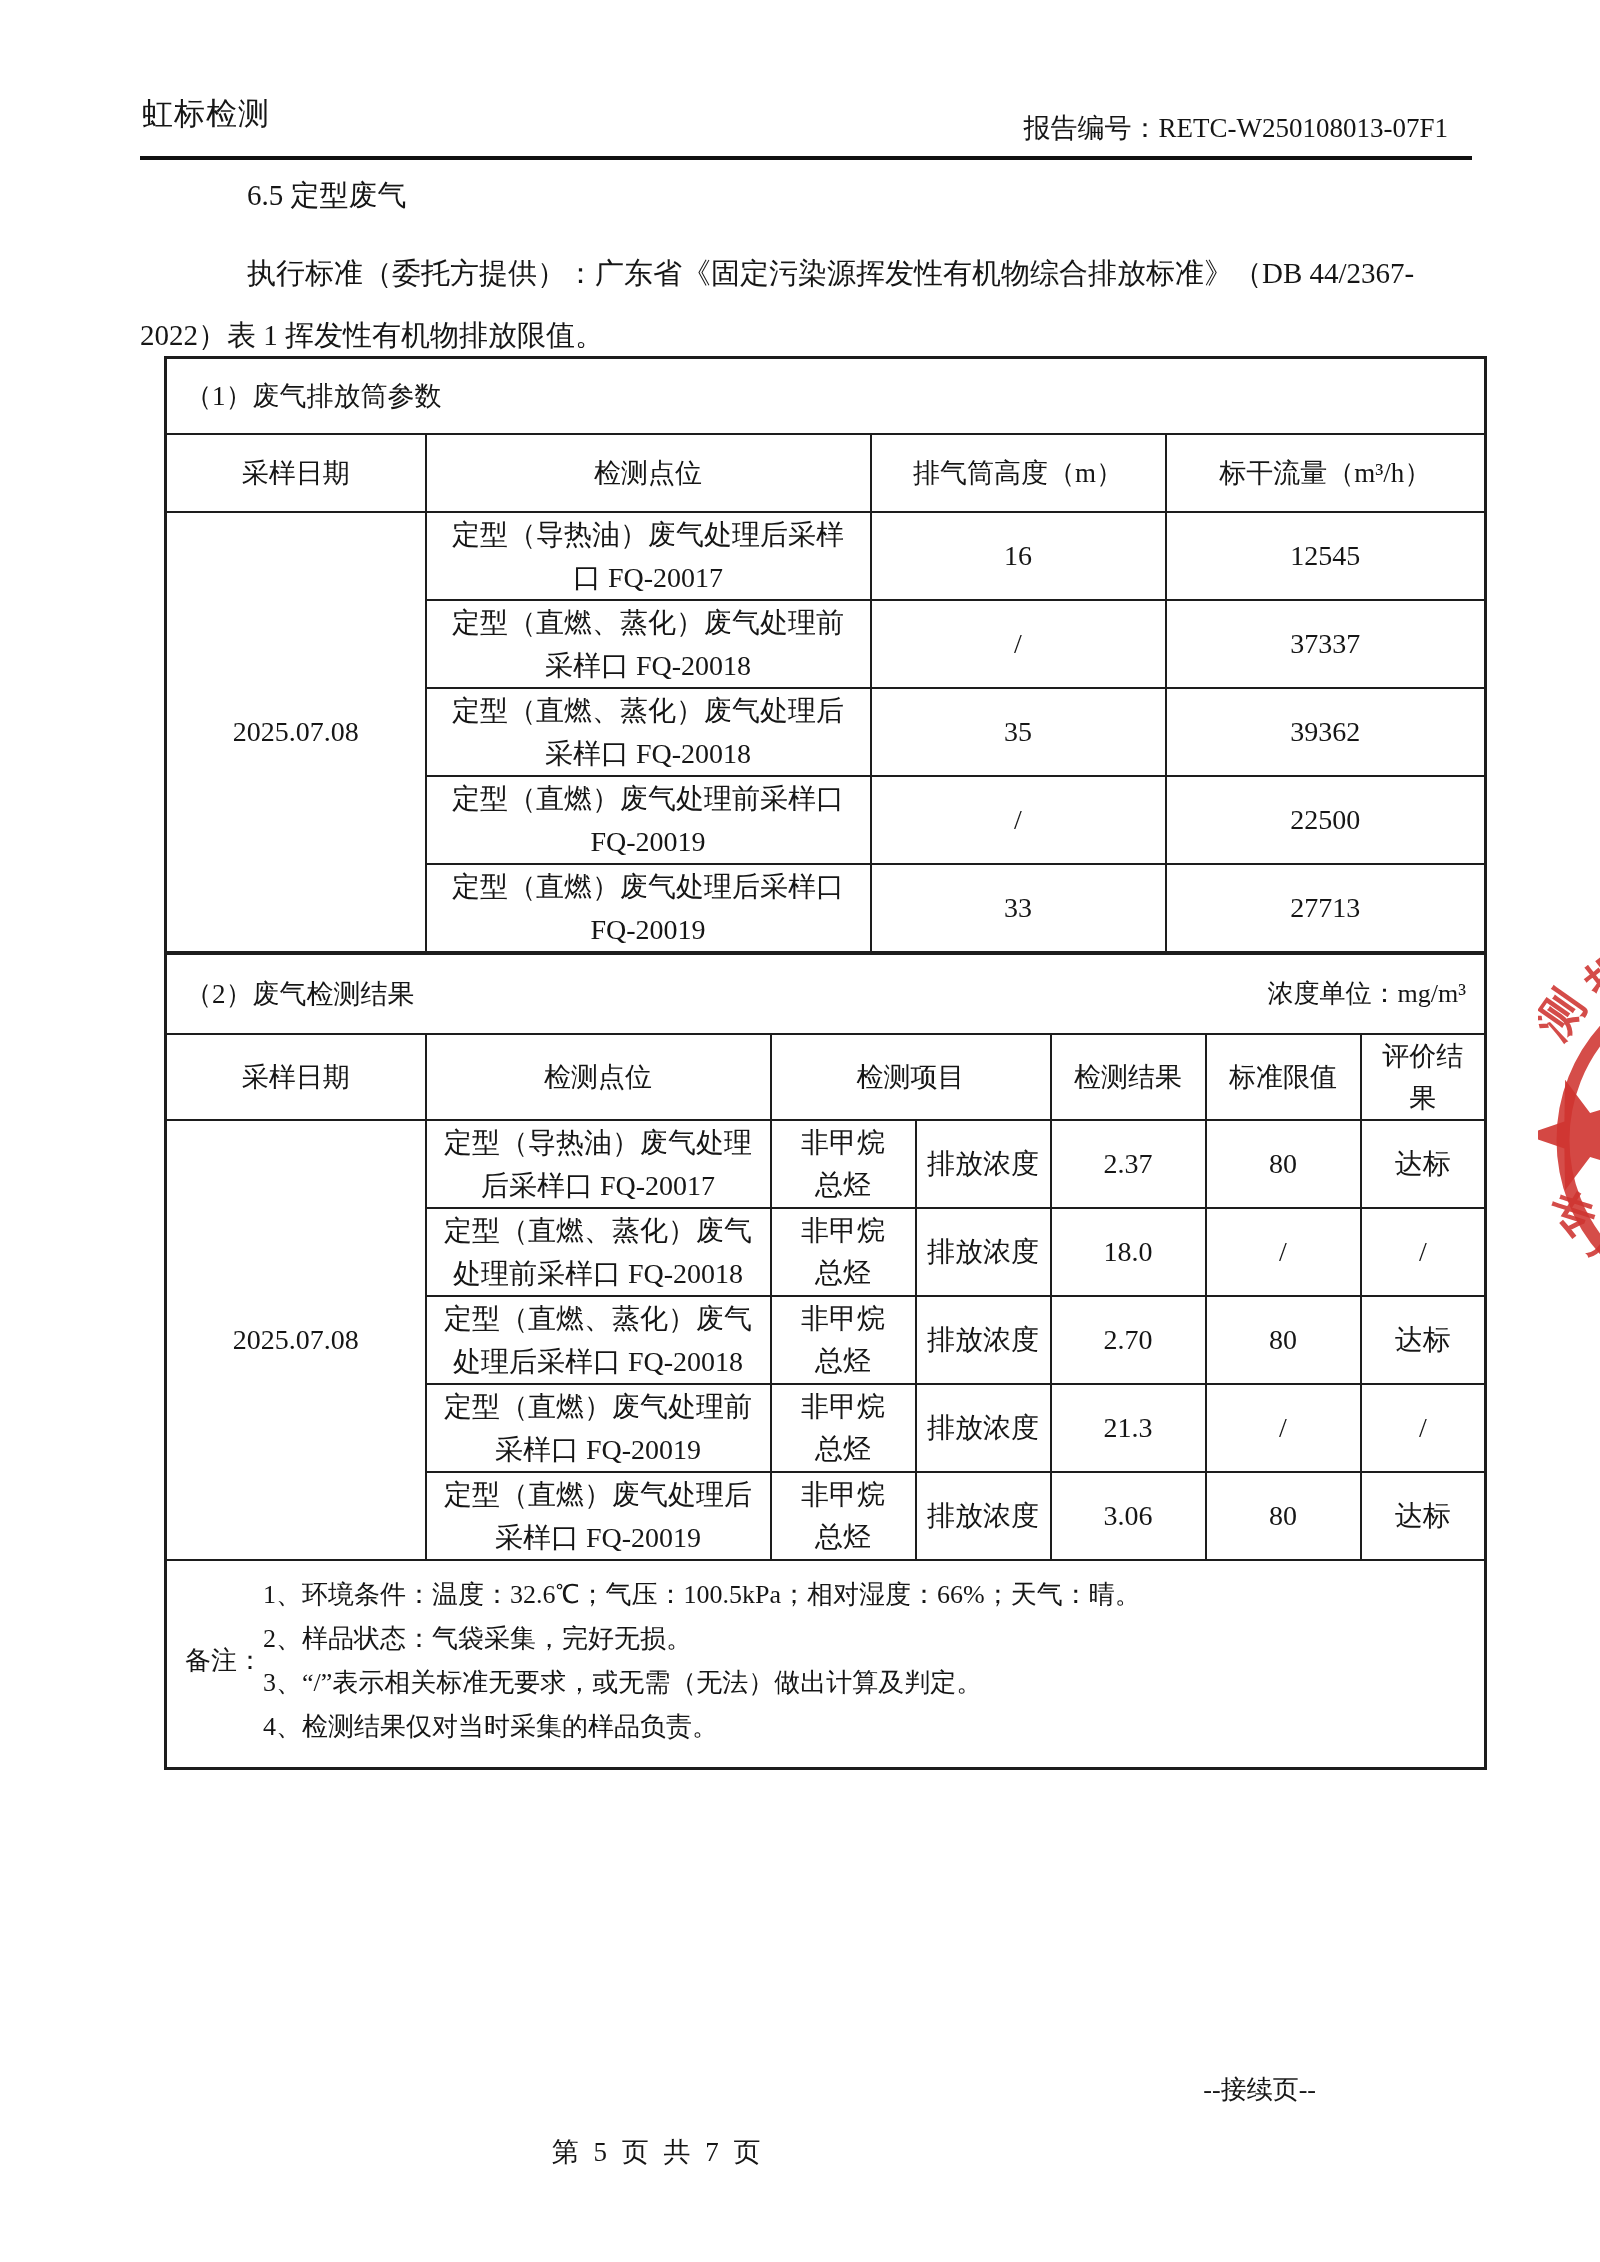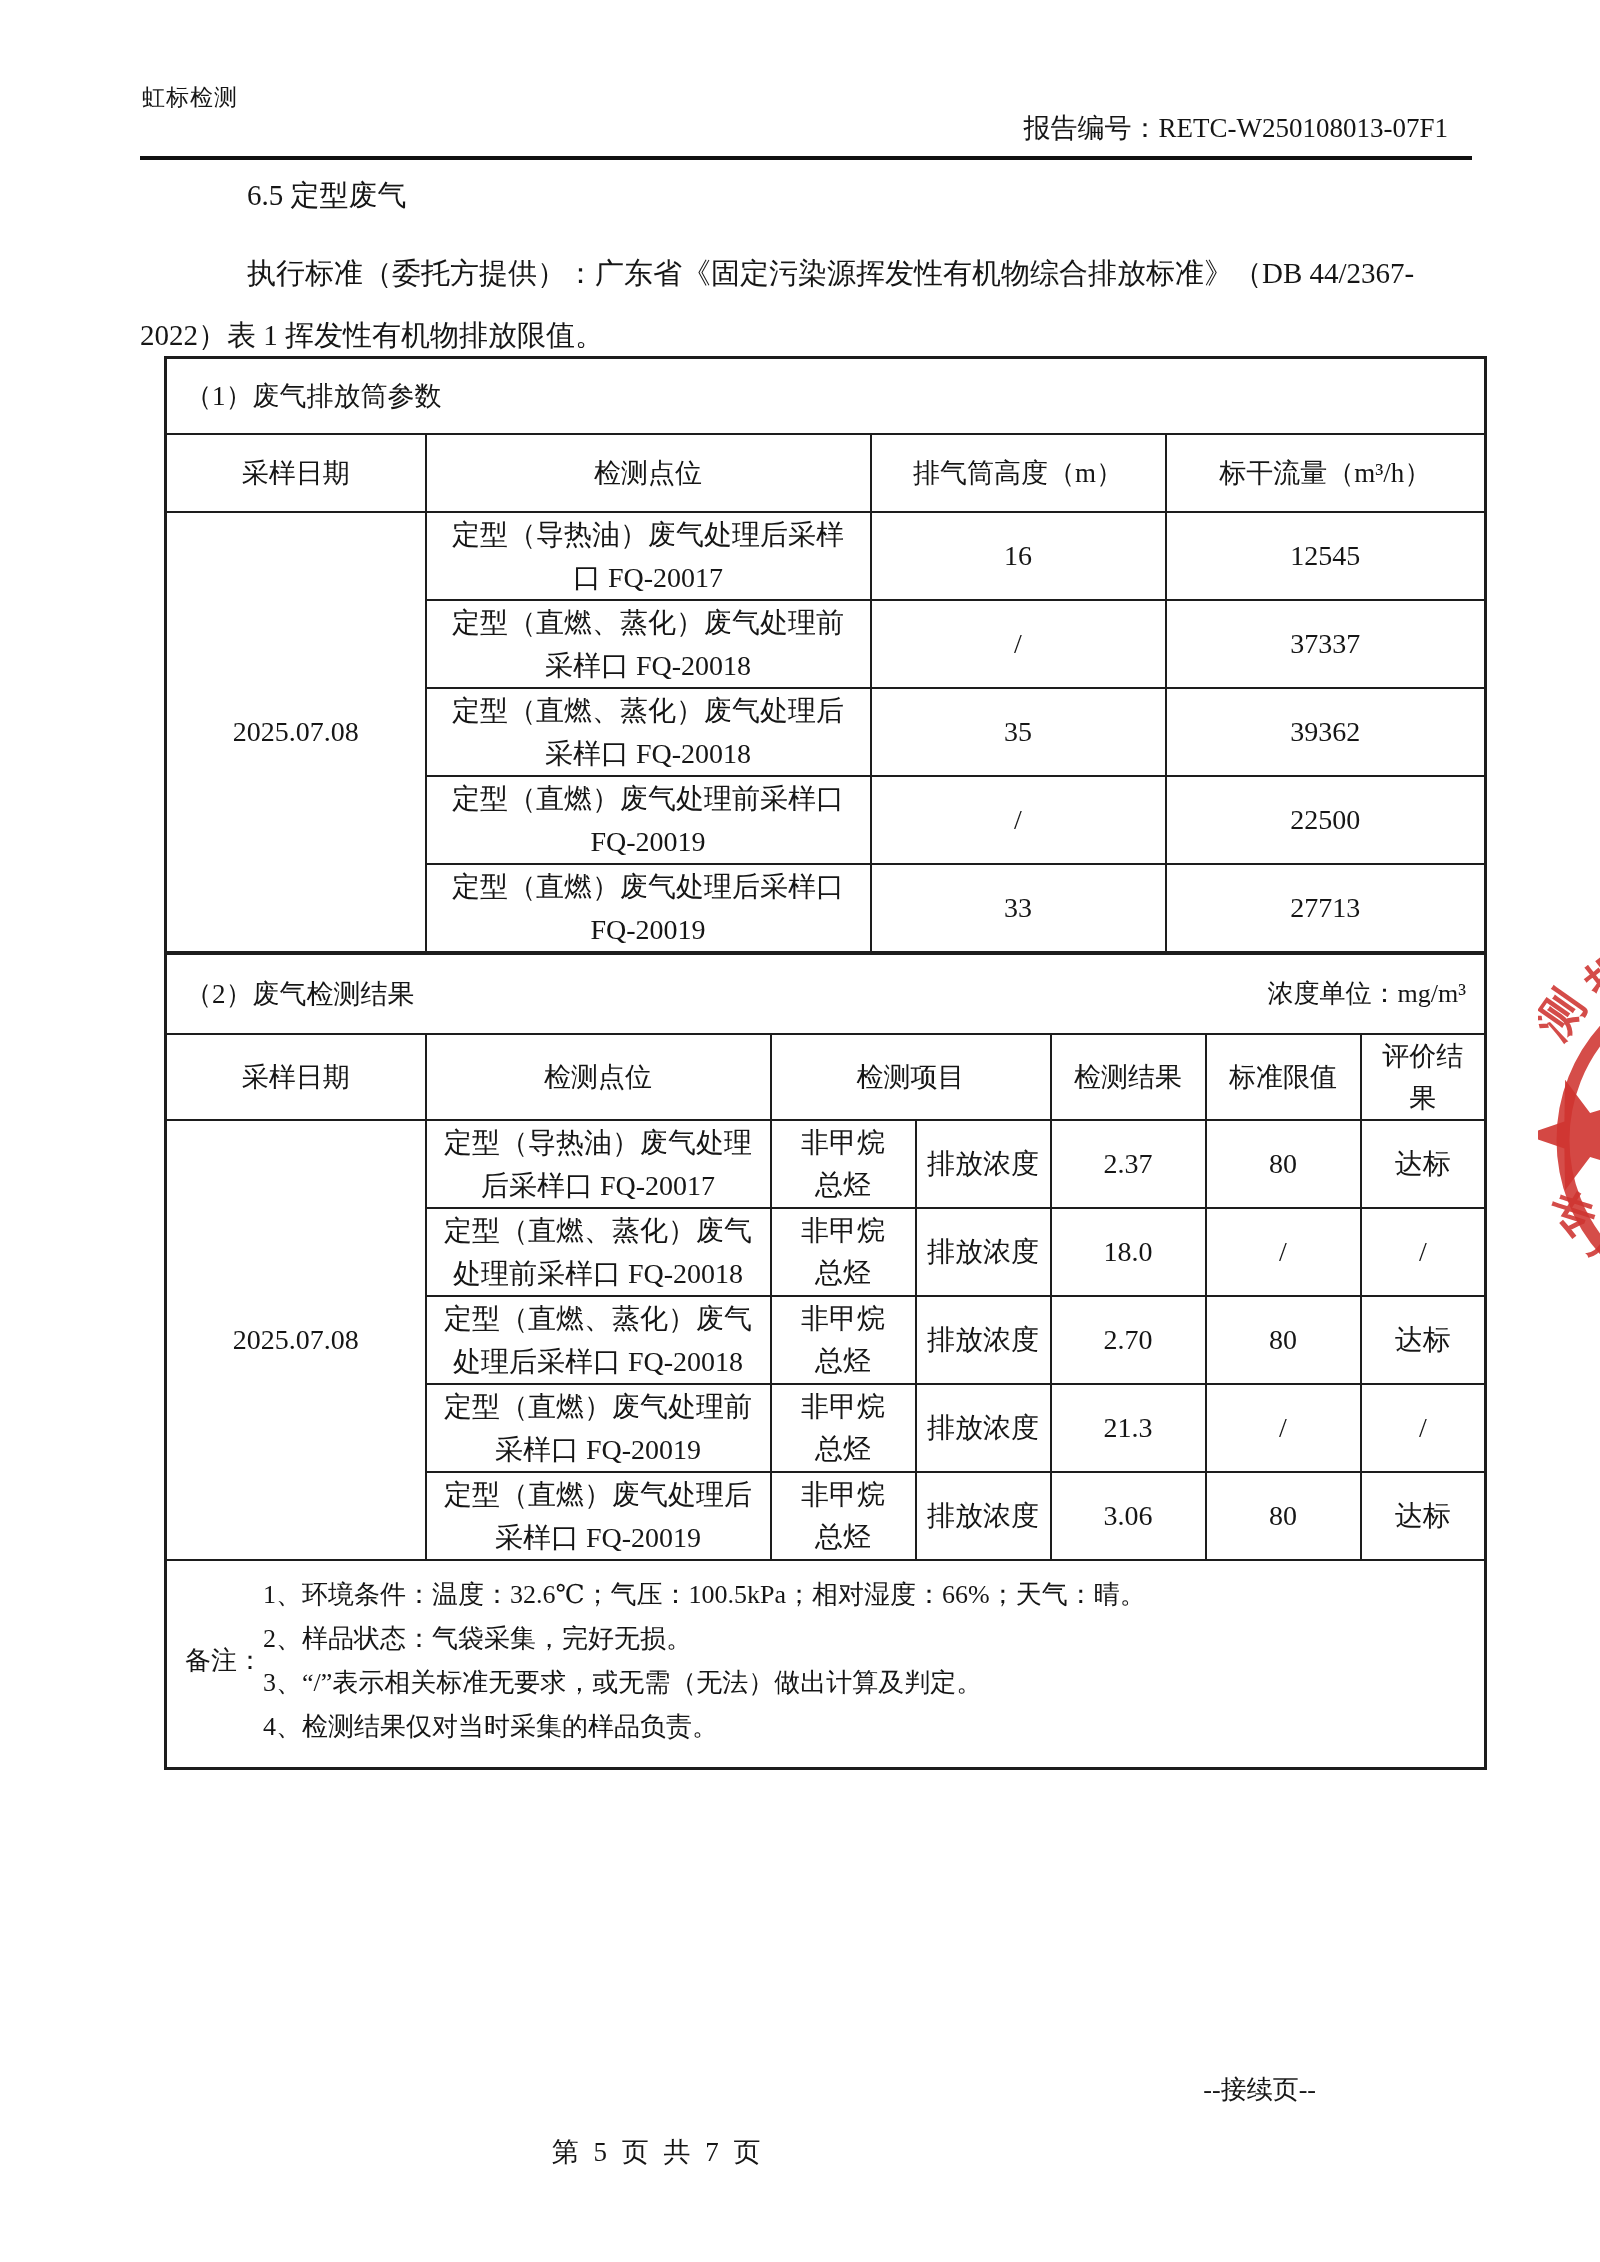--- a/index.html
+++ b/index.html
@@ -3,21 +3,21 @@
 <meta charset="utf-8">
 <style>
   html,body{margin:0;padding:0;}
   body{
     width:1600px;height:2262px;position:relative;background:#ffffff;
     font-family:"Liberation Serif","DejaVu Serif",serif;color:#161616;
     overflow:hidden;
   }
   .abs{position:absolute;}
   
-  .company{left:142px;top:82px;font-size:23px;letter-spacing:1px;}
+  .company{left:142px;top:93px;font-size:31px;letter-spacing:1px;}
   .report-no{right:152px;top:110px;font-size:27px;margin-left:8px;}
   .header-rule{left:140px;right:128px;top:156px;height:0;border-top:4px solid #111;}
   
   .sec-title{left:247px;top:176px;font-size:29px;}
   .para{left:140px;top:242px;width:1330px;font-size:29px;}
   .para .line{height:62px;line-height:62px;white-space:nowrap;}
   .para .line.indent{padding-left:107px;}
   
   .tables-wrap{left:140px;top:356px;width:1320px;}
   table{border-collapse:collapse;table-layout:fixed;width:1320px;}
@@ -32,21 +32,21 @@
   tr.r-cap2 td{height:78px;}
   tr.r-head2 td{height:78px;font-size:27px;}
   tr.r-data2 td{height:86px;}
   td.point-cell{padding:0 14px;line-height:43px;}
   .cap2-flex{display:flex;justify-content:space-between;align-items:center;}
   .cap2-flex .unit{font-size:26px;padding-right:8px;}
   
   td.remarks-cell{height:184px;text-align:left;vertical-align:top;padding:12px 18px 10px 18px;font-size:26px;line-height:44px;}
   .remarks-flex{display:flex;align-items:center;}
   .remarks-label{flex:0 0 auto;white-space:nowrap;}
-  .remarks-lines{flex:1 1 auto;}
+  .remarks-lines{flex:1 1 auto;font-family:Liberation Serif, serif;}
   
   .footer-cont{left:0;top:2072px;width:1316px;text-align:right;font-size:26px;}
   .footer-page{left:0;top:2134px;width:1316px;text-align:center;font-size:27px;letter-spacing:4px;}
   
   .stamp{left:1538px;top:950px;width:300px;height:380px;}
   .stamp text{font-family:"Liberation Serif","DejaVu Serif",serif;font-weight:bold;}
 </style>
 </head>
 <body>
 

